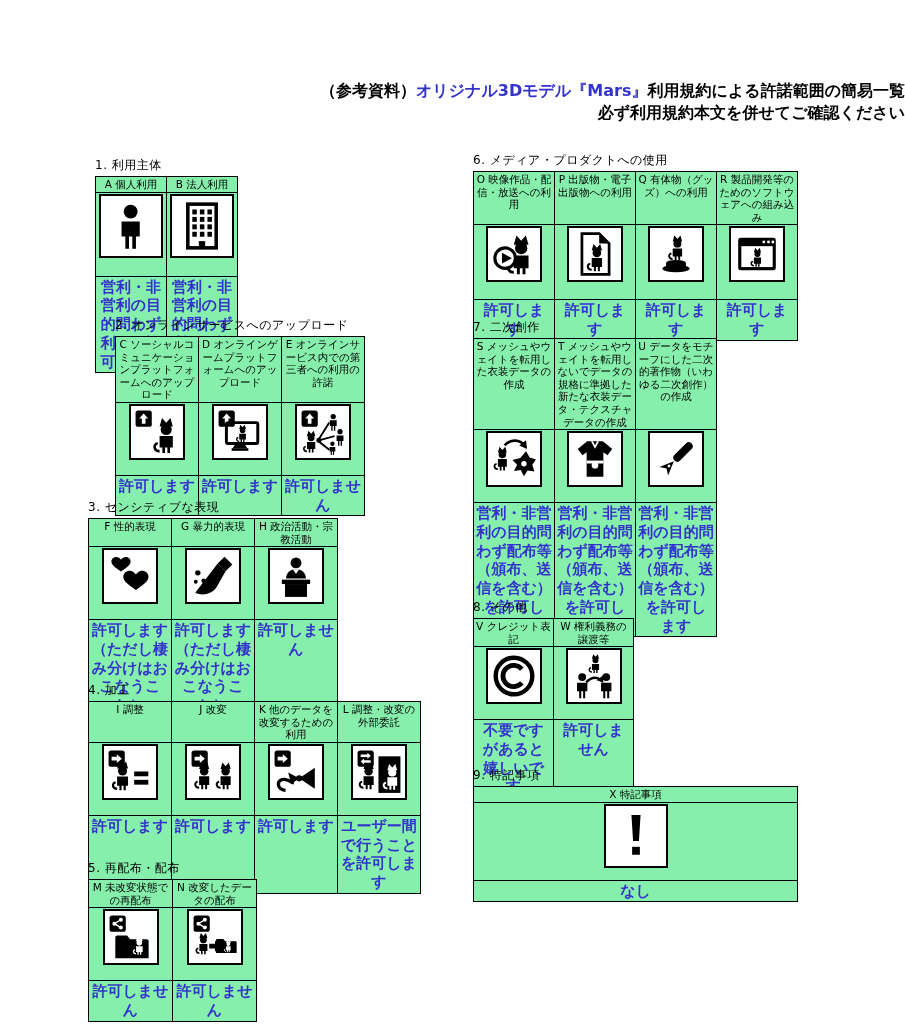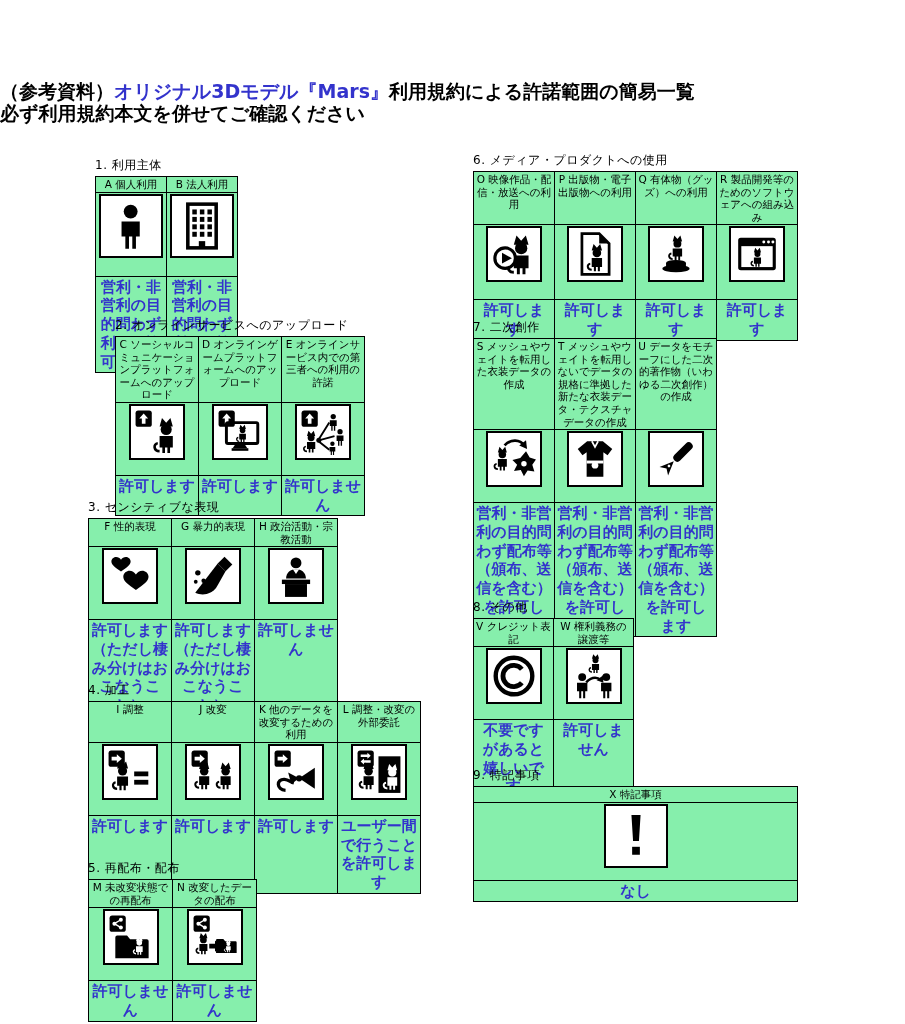--- a/index.html
+++ b/index.html
@@ -1,21 +1,21 @@
 <!DOCTYPE html>
 <html><head>
 <meta charset="utf-8">
 <style>
   :root{ --accent:#3333cc; --ink:#000; }
   *{ box-sizing:border-box; margin:0; padding:0; }
   html,body{ background:#fff; }
   .page{ position:relative; width:905px; height:1024px; background:#fff;
          font-family:"DejaVu Sans","Liberation Sans",sans-serif; color:var(--ink); overflow:hidden; }
-  .title{ position:absolute; top:80px; left:0; width:100%; text-align:left;
-          font-size:19px; font-weight:bold; line-height:22px; }
+  .title{ position:absolute; top:80px; left:0; width:100%; text-align:right;
+          font-size:16px; font-weight:bold; line-height:22px; }
   .title .hl{ color:var(--accent); }
   .section{ position:absolute; }
   .sec-heading{ font-size:12px; line-height:14px; margin-bottom:4px; letter-spacing:.5px; }
   table.tbl{ border-collapse:collapse; table-layout:fixed; background:#86efac; }
   table.tbl td{ border:1.4px solid #000; padding:1px 2px; vertical-align:top; text-align:center; }
   .hdr-row td{ font-size:10.5px; line-height:1.2; padding-top:2px; font-weight:normal; }
   .icon-row td{ vertical-align:middle; }
   .perm-row td{ color:var(--accent); font-weight:bold; font-size:15px; line-height:1.25; padding:2px 1px 4px; }
   .iconbox{ display:inline-flex; align-items:center; justify-content:center;
             width:56px; height:56px; border:2.6px solid #000; background:#fff; }

